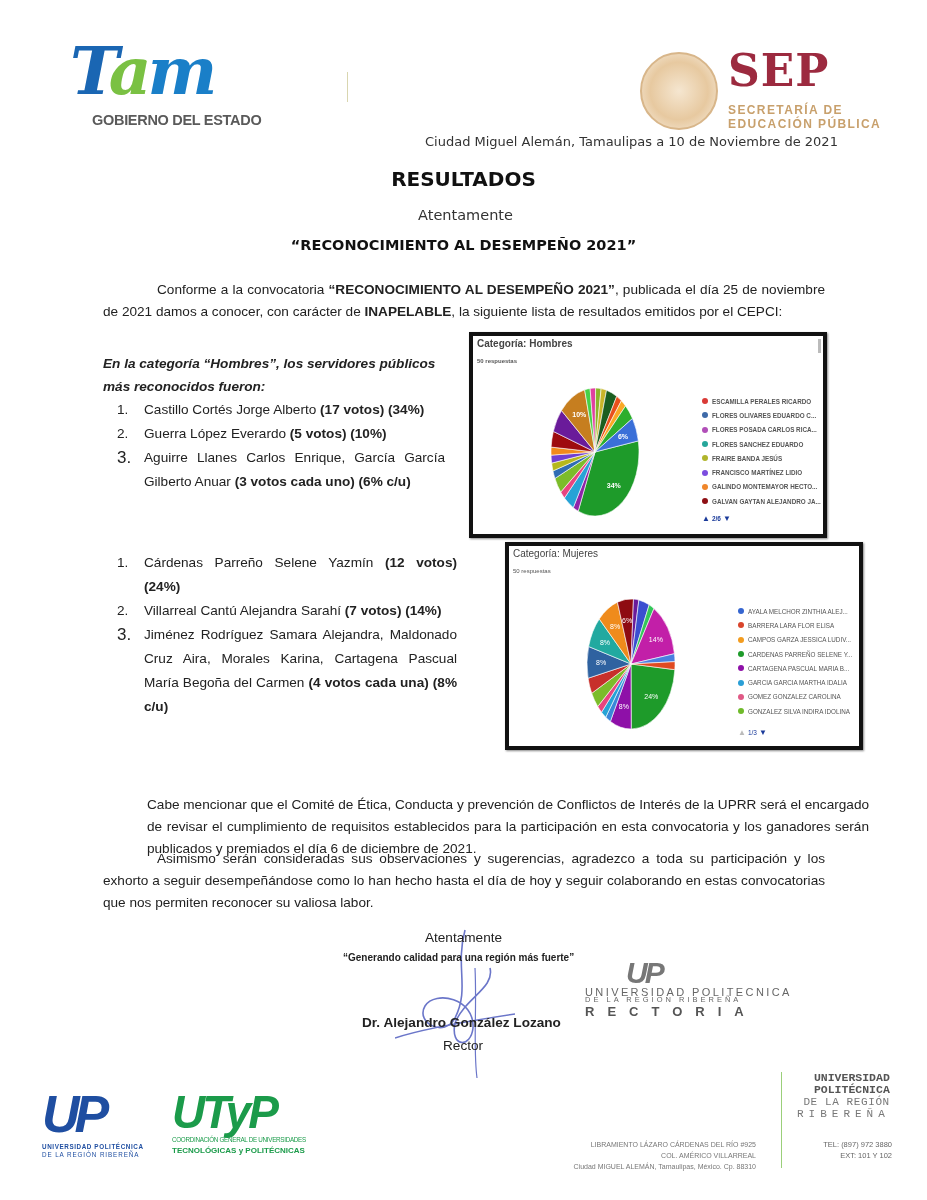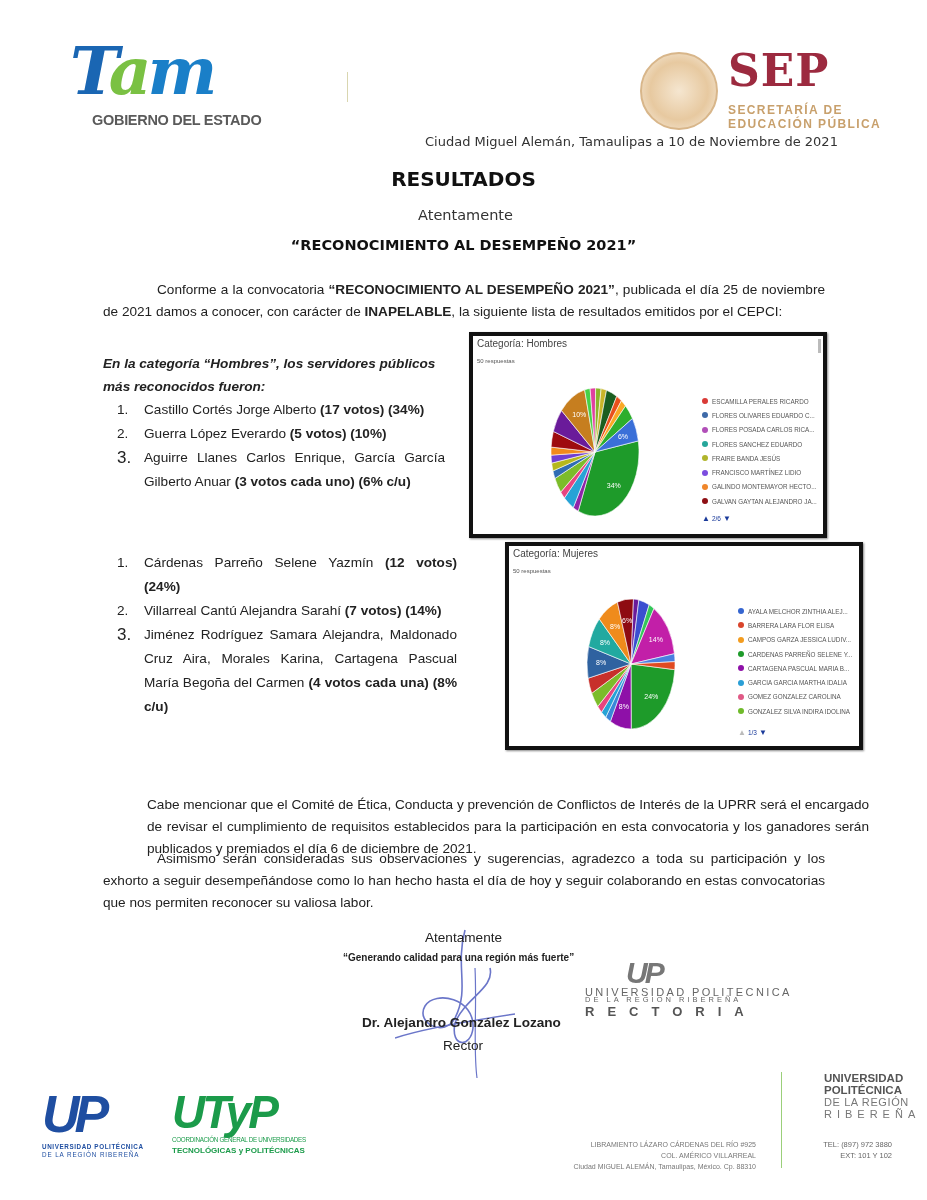--- a/index.html
+++ b/index.html
@@ -30,21 +30,21 @@
   .cat-head{font-weight:bold;font-style:italic;}
   .cat ol{margin:0;padding:0;list-style:none;}
   .cat li{position:relative;padding-left:27px;margin-left:14px;text-align:justify;line-height:24px;}
   .cat li .num{position:absolute;left:0;top:0;}
   .cat li .num.big{font-size:17px;}
   .cat-h{left:103px;top:352px;width:342px;}
   .cat-m{left:103px;top:551px;width:354px;}
   b{font-weight:bold;}
   
   .chart-box{border:4px solid #111;background:#fff;box-shadow:1px 1px 2px #888;}
-  .chart-h{left:469px;top:332px;width:350px;height:198px;}
+  .chart-h{left:469px;top:332px;width:350px;height:198px;font-weight:bold;}
   .chart-m{left:469px;top:542px;width:350px;height:200px;margin-left:36px;}
   .chart-title{position:absolute;left:4px;top:2px;font-family:"Liberation Sans",sans-serif;font-size:10px;color:#444;}
   .chart-resp{position:absolute;left:4px;top:22px;font-family:"Liberation Sans",sans-serif;font-size:6px;color:#555;}
   .scroll-thumb{position:absolute;right:2px;top:3px;width:3px;height:14px;background:#bbb;}
   .pie-svg{position:absolute;left:72px;top:52px;}
   .legend{position:absolute;left:229px;top:58px;font-family:"Liberation Sans",sans-serif;font-size:6.3px;color:#555;}
   .legend-item{height:14.3px;display:flex;align-items:center;white-space:nowrap;}
   .legend-dot{width:6px;height:6px;border-radius:50%;margin-right:4px;flex:none;}
   .pager{position:absolute;left:229px;font-family:"Liberation Sans",sans-serif;font-size:6.5px;color:#1a3a9a;display:flex;align-items:center;gap:2px;}
   .pager .arrow{font-size:8px;color:#1a3a9a;}
@@ -66,21 +66,21 @@
   
   .f-up{left:42px;top:1088px;}
   .f-up-word{font-family:"Liberation Sans",sans-serif;font-style:italic;font-weight:bold;color:#1f4ea1;font-size:52px;letter-spacing:-5px;line-height:52px;}
   .f-up-l1{left:42px;top:1143px;font-family:"Liberation Sans",sans-serif;font-size:6.3px;font-weight:bold;color:#1f4ea1;letter-spacing:0.6px;}
   .f-up-l2{left:42px;top:1151px;font-family:"Liberation Sans",sans-serif;font-size:6.3px;color:#1f4ea1;letter-spacing:0.9px;}
   .f-utp{left:172px;top:1088px;}
   .f-utp-word{font-family:"Liberation Sans",sans-serif;font-style:italic;font-weight:bold;color:#1b9b4a;font-size:46px;letter-spacing:-3px;line-height:48px;}
   .f-utp-l1{left:172px;top:1136px;font-family:"Liberation Sans",sans-serif;font-size:6.3px;color:#1b9b4a;letter-spacing:-0.3px;}
   .f-utp-l2{left:172px;top:1146px;font-family:"Liberation Sans",sans-serif;font-size:8px;font-weight:bold;color:#1b9b4a;}
   .f-divider{left:781px;top:1072px;width:1px;height:96px;background:#9bcf7a;}
-  .f-uni{left:824px;top:1072px;font-family:Liberation Sans, sans-serif;color:#444;line-height:12px;}
+  .f-uni{left:797px;top:1072px;font-family:Liberation Mono, monospace;color:#444;line-height:12px;text-align:right;}
   .f-uni .b{font-weight:bold;font-size:11.5px;color:#555;}
   .f-uni .t{font-size:11px;color:#777;letter-spacing:0.6px;}
   .f-uni .w{font-size:11px;color:#777;letter-spacing:5px;}
   .f-addr{left:520px;top:1139px;width:236px;text-align:right;font-family:"Liberation Sans",sans-serif;font-size:7px;line-height:11px;color:#777;}
   .f-tel{left:808px;top:1139px;font-family:"Liberation Sans",sans-serif;font-size:7.5px;line-height:11px;color:#666;text-align:right;width:84px;}
 </style>
 </head>
 <body>
 
 <div class="abs tam-logo">

